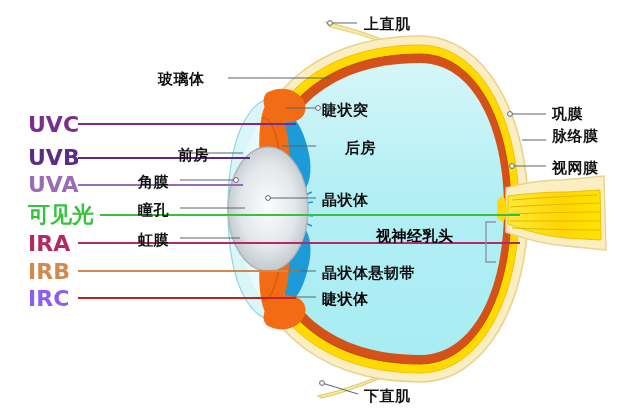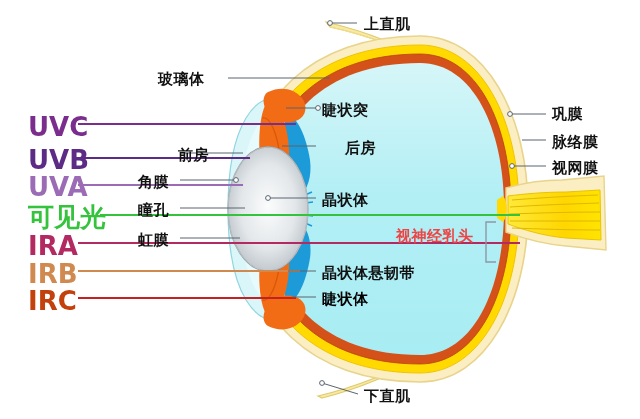--- a/index.html
+++ b/index.html
@@ -4,21 +4,21 @@
 <style>
   html,body{margin:0;padding:0;background:#ffffff;}
   #root{
     position:relative;width:640px;height:419px;background:#ffffff;overflow:hidden;
     font-family:"DejaVu Sans","Liberation Sans",sans-serif;
   }
   #diagram{position:absolute;left:0;top:0;width:640px;height:419px;}
   .lbl{position:absolute;white-space:nowrap;color:#111111;font-weight:bold;
        font-family:"DejaVu Sans","Liberation Sans",sans-serif;}
   .cn{font-size:15px;letter-spacing:0.5px;}
-  .spec{font-size:26px;font-weight:bold;font-family:"DejaVu Sans","Liberation Sans",sans-serif;}
+  .spec{font-size:22px;font-weight:bold;font-family:"DejaVu Sans","Liberation Sans",sans-serif;}
 </style>
 </head>
 <body>
 
 <div id="root">
 
   <svg id="diagram" viewBox="0 0 640 419">
     <defs>
       <radialGradient id="lensGrad" cx="50%" cy="48%" r="62%">
         <stop offset="0%" stop-color="#fbfcfc"></stop>
@@ -202,34 +202,34 @@
     </g>
   </svg>
 
   <div id="spectrum-text">
       <div class="lbl spec" style="left: 28px; top: 112px; color: rgb(123, 45, 142);">UVC</div>
       <div class="lbl spec" style="left: 28px; top: 145px; color: rgb(92, 43, 134);">UVB</div>
       <div class="lbl spec" style="left: 28px; top: 172px; color: rgb(155, 107, 181);">UVA</div>
       <div class="lbl spec" style="left: 28px; top: 200px; color: rgb(53, 194, 60);">可见光</div>
       <div class="lbl spec" style="left: 28px; top: 231px; color: rgb(179, 42, 98);">IRA</div>
       <div class="lbl spec" style="left: 28px; top: 259px; color: rgb(208, 138, 80);">IRB</div>
-      <div class="lbl spec" style="left: 28px; top: 286px; color: #c2410c;">IRC</div>
+      <div class="lbl spec" style="left: 28px; top: 286px; color: #8b5cf6;">IRC</div>
     </div>
   <div id="anatomy-text">
       <div class="lbl cn" style="left: 364px; top: 15px; color: rgb(17, 17, 17);">上直肌</div>
       <div class="lbl cn" style="left: 158px; top: 70px; color: rgb(17, 17, 17);">玻璃体</div>
       <div class="lbl cn" style="left: 322px; top: 101px; color: rgb(17, 17, 17);">睫状突</div>
       <div class="lbl cn" style="left: 322px; top: 139px; color: rgb(17, 17, 17); margin-left: 23px;">后房</div>
       <div class="lbl cn" style="left: 322px; top: 191px; color: rgb(17, 17, 17);">晶状体</div>
-      <div class="lbl cn" style="left: 396px; top: 227px; color: #ef4444;">视神经乳头</div>
+      <div class="lbl cn" style="left: 376px; top: 227px; color: #000000;">视神经乳头</div>
       <div class="lbl cn" style="left: 322px; top: 264px; color: rgb(17, 17, 17);">晶状体悬韧带</div>
       <div class="lbl cn" style="left: 322px; top: 290px; color: #000000;">睫状体</div>
       <div class="lbl cn" style="left: 364px; top: 387px; color: rgb(17, 17, 17); font-family: Liberation Mono, monospace;">下直肌</div>
       <div class="lbl cn" style="left: 138px; top: 146px; color: rgb(17, 17, 17); margin-left: 40px;">前房</div>
       <div class="lbl cn" style="left: 138px; top: 173px; color: rgb(17, 17, 17);">角膜</div>
       <div class="lbl cn" style="left: 138px; top: 201px; color: rgb(17, 17, 17);">瞳孔</div>
       <div class="lbl cn" style="left: 138px; top: 231px; color: rgb(17, 17, 17);">虹膜</div>
       <div class="lbl cn" style="left: 552px; top: 105px; color: rgb(17, 17, 17);">巩膜</div>
-      <div class="lbl cn" style="left: 552px; top: 133px; color: rgb(17, 17, 17);">脉络膜</div>
+      <div class="lbl cn" style="left: 552px; top: 127px; color: rgb(17, 17, 17);">脉络膜</div>
       <div class="lbl cn" style="left: 552px; top: 159px; color: rgb(17, 17, 17);">视网膜</div>
     </div>
 
 </div>
 
 </body></html>

